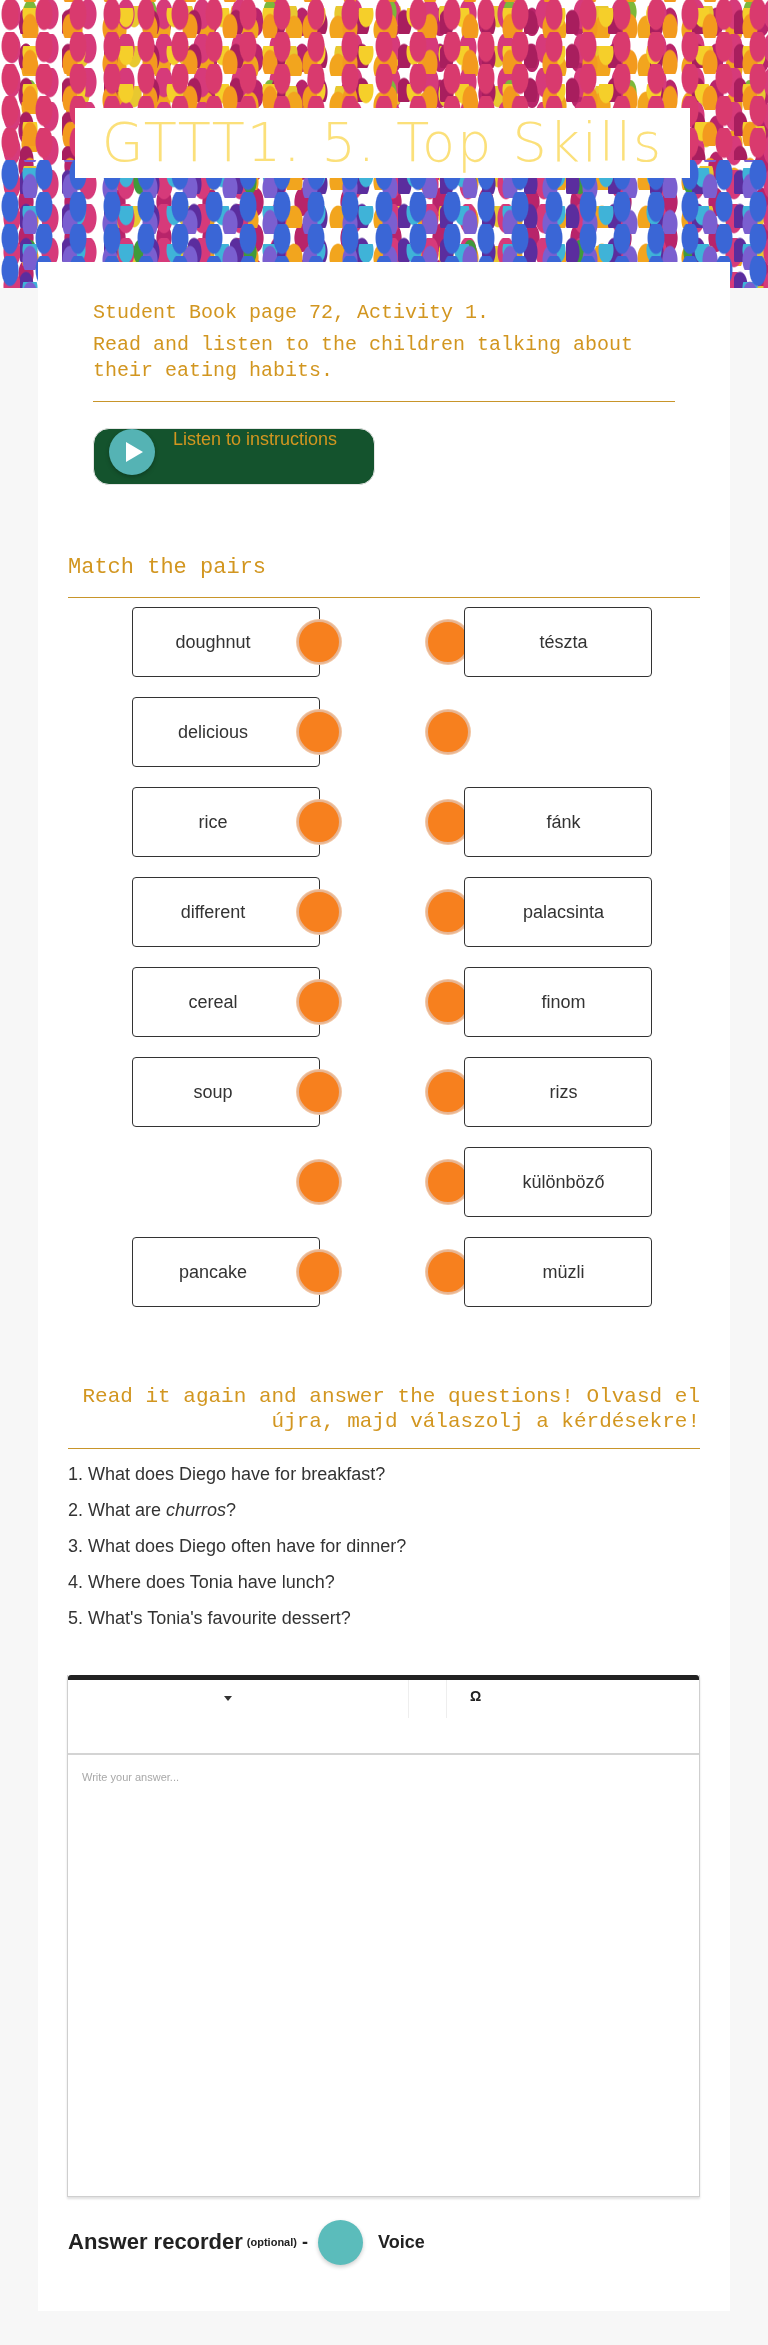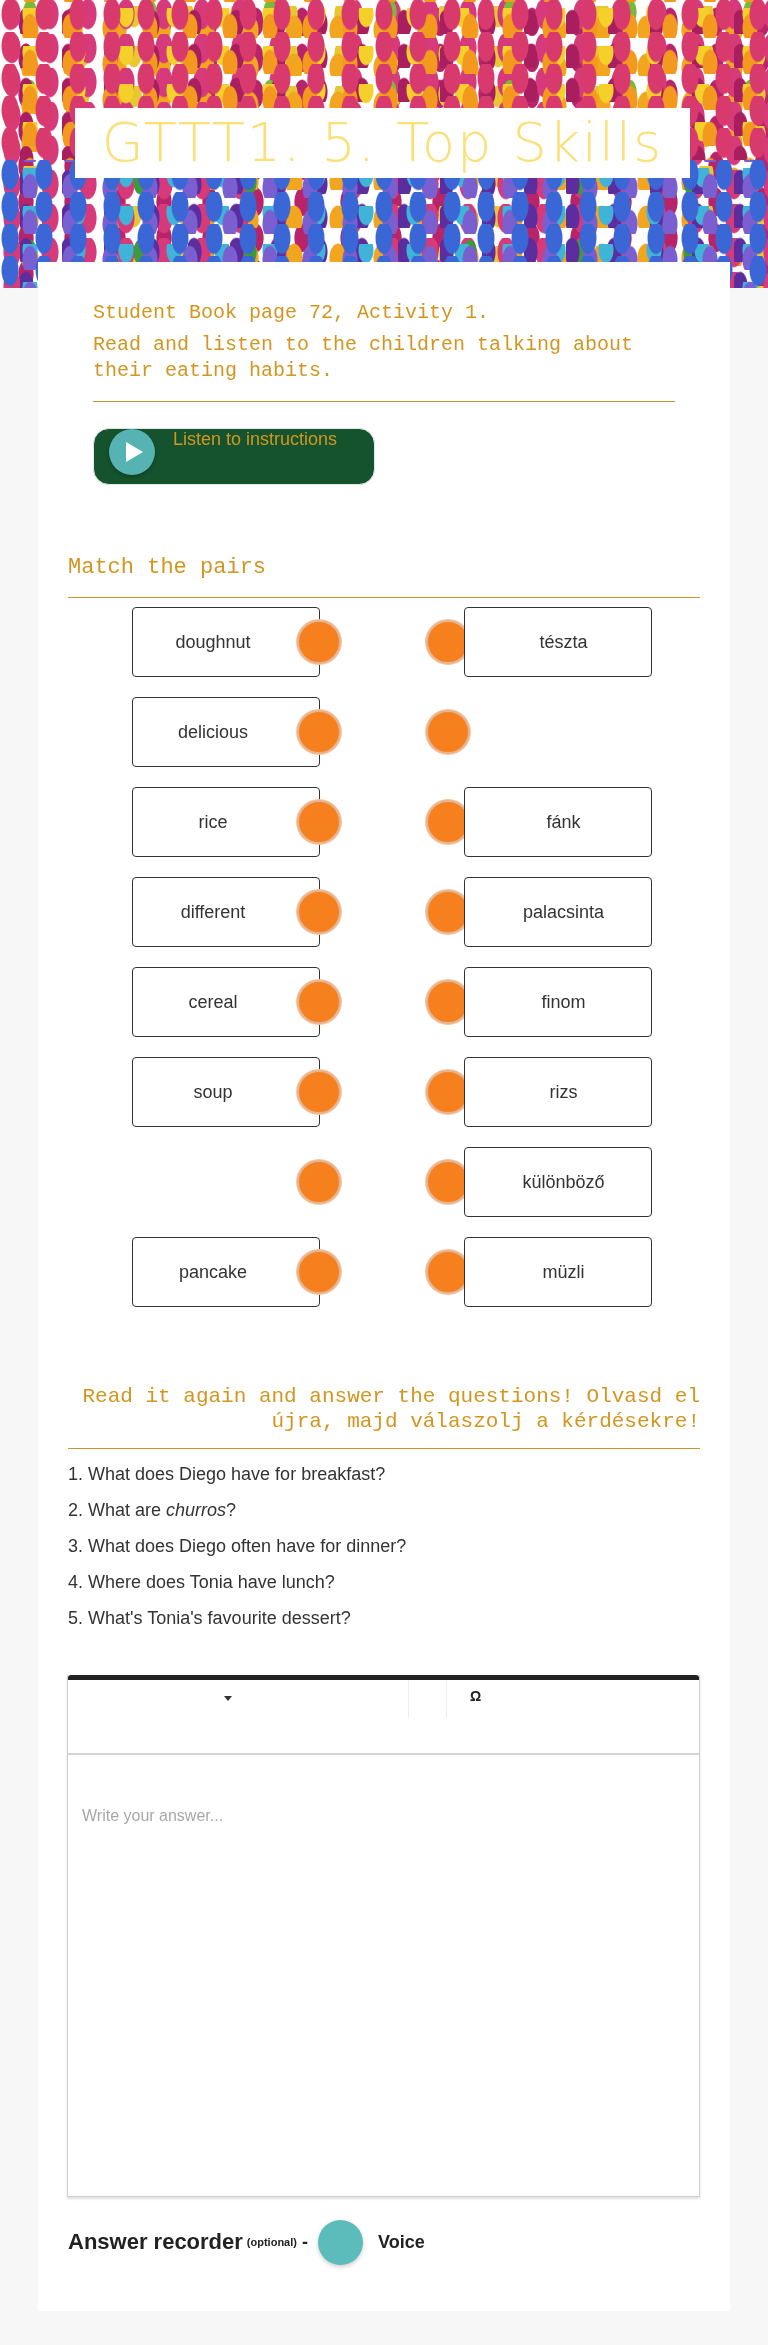--- a/index.html
+++ b/index.html
@@ -93,21 +93,21 @@
     .editor { position: absolute; left: 29px; top: 1413px; width: 633px; height: 522px;
       border: 1px solid #cfcfcf; border-top: none; box-shadow: 0 2px 2px rgba(0,0,0,0.12); }
     .editor-topbar { height: 5px; background: #222; border-radius: 3px 3px 0 0; }
     .toolbar { position: relative; height: 75px; border-bottom: 2px solid #d4d4d4; }
     .tb-dropdown { position: absolute; left: 0; top: 0; width: 341px; height: 38px; border-right: 1px solid #eee; cursor: pointer; }
     .tb-caret { position: absolute; left: 156px; top: 16px; width: 0; height: 0; border-left: 4px solid transparent; border-right: 4px solid transparent; border-top: 5px solid #333; }
     .tb-sep { position: absolute; left: 378px; top: 0; width: 1px; height: 38px; background: #eee; }
     .tb-omega { position: absolute; left: 402px; top: 8px; font-size: 14px; font-weight: bold; color: #222; cursor: pointer; }
     .editor-body { position: relative; height: 442px; padding: 16px 14px; }
     .editor-body textarea { width: 100%; height: 100%; border: none; resize: none; outline: none;
-      font-family: "Liberation Sans", sans-serif; font-size: 16px; color: #be185d; background: transparent; margin-top: 36px; }
+      font-family: "Liberation Sans", sans-serif; font-size: 11px; color: #be185d; background: transparent; }
     .editor-body textarea::placeholder { color: #a8a8a8; }
 
     
     .recorder { position: absolute; left: 30px; top: 1955px; height: 50px; display: flex; align-items: center; }
     .rec-label { font-size: 22px; font-weight: bold; color: #222; }
     .rec-opt { font-size: 11px; font-weight: bold; color: #222; margin-left: 4px; }
     .rec-dash { font-size: 18px; font-weight: bold; color: #222; margin-left: 5px; }
     .rec-btn { width: 45px; height: 45px; border-radius: 50%; background: #5bbcbb; margin-left: 10px;
       box-shadow: 0 2px 4px rgba(0,0,0,0.2); cursor: pointer; }
     .rec-voice { font-size: 18px; font-weight: bold; color: #222; margin-left: 15px; }

